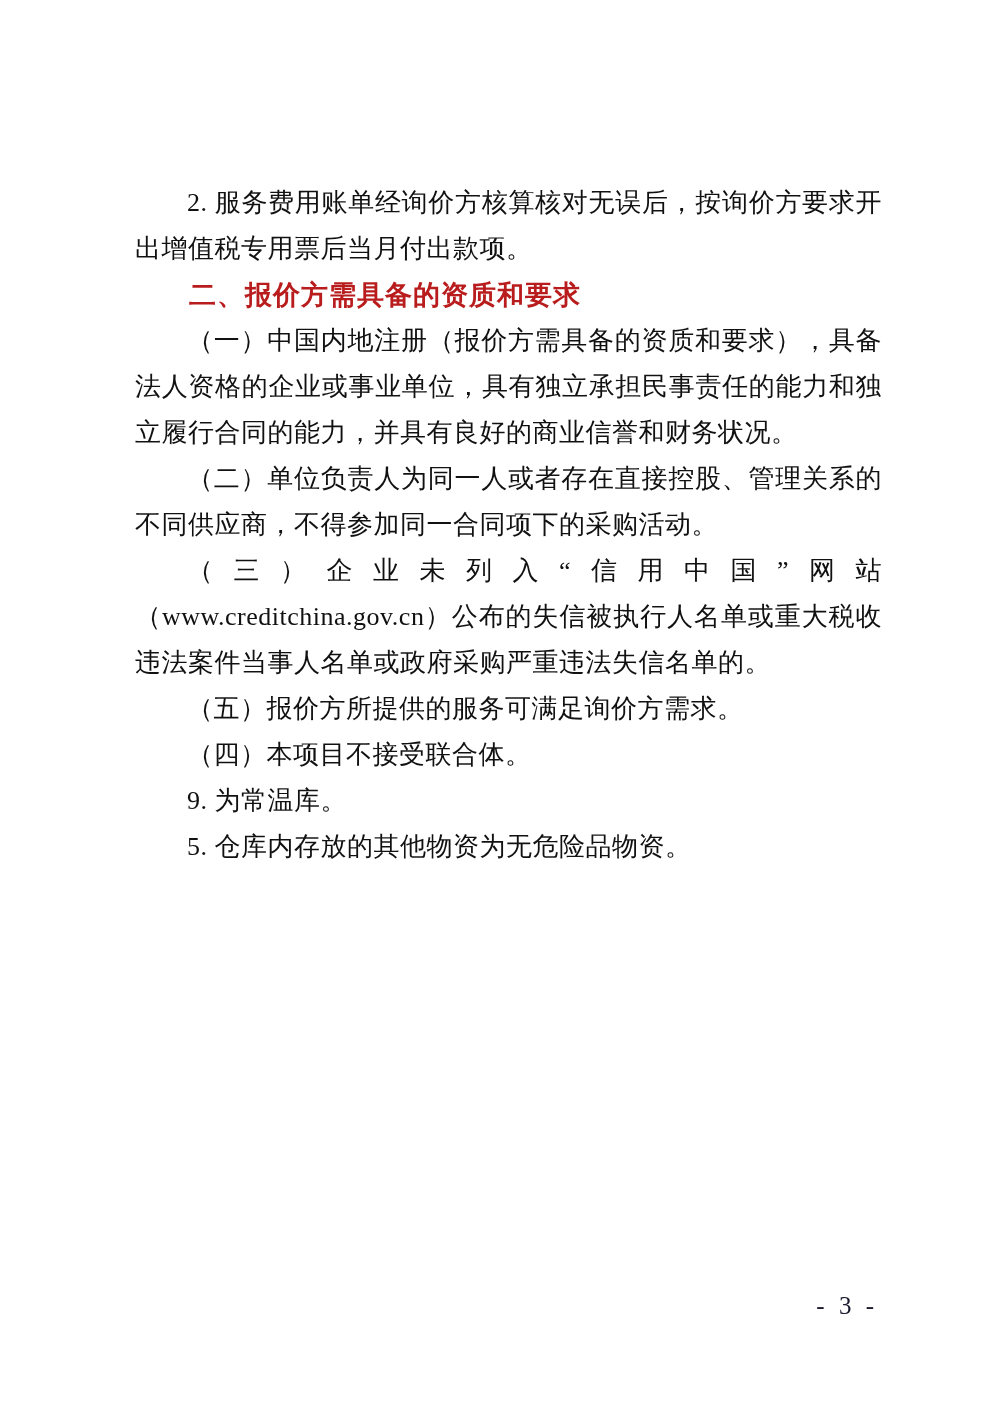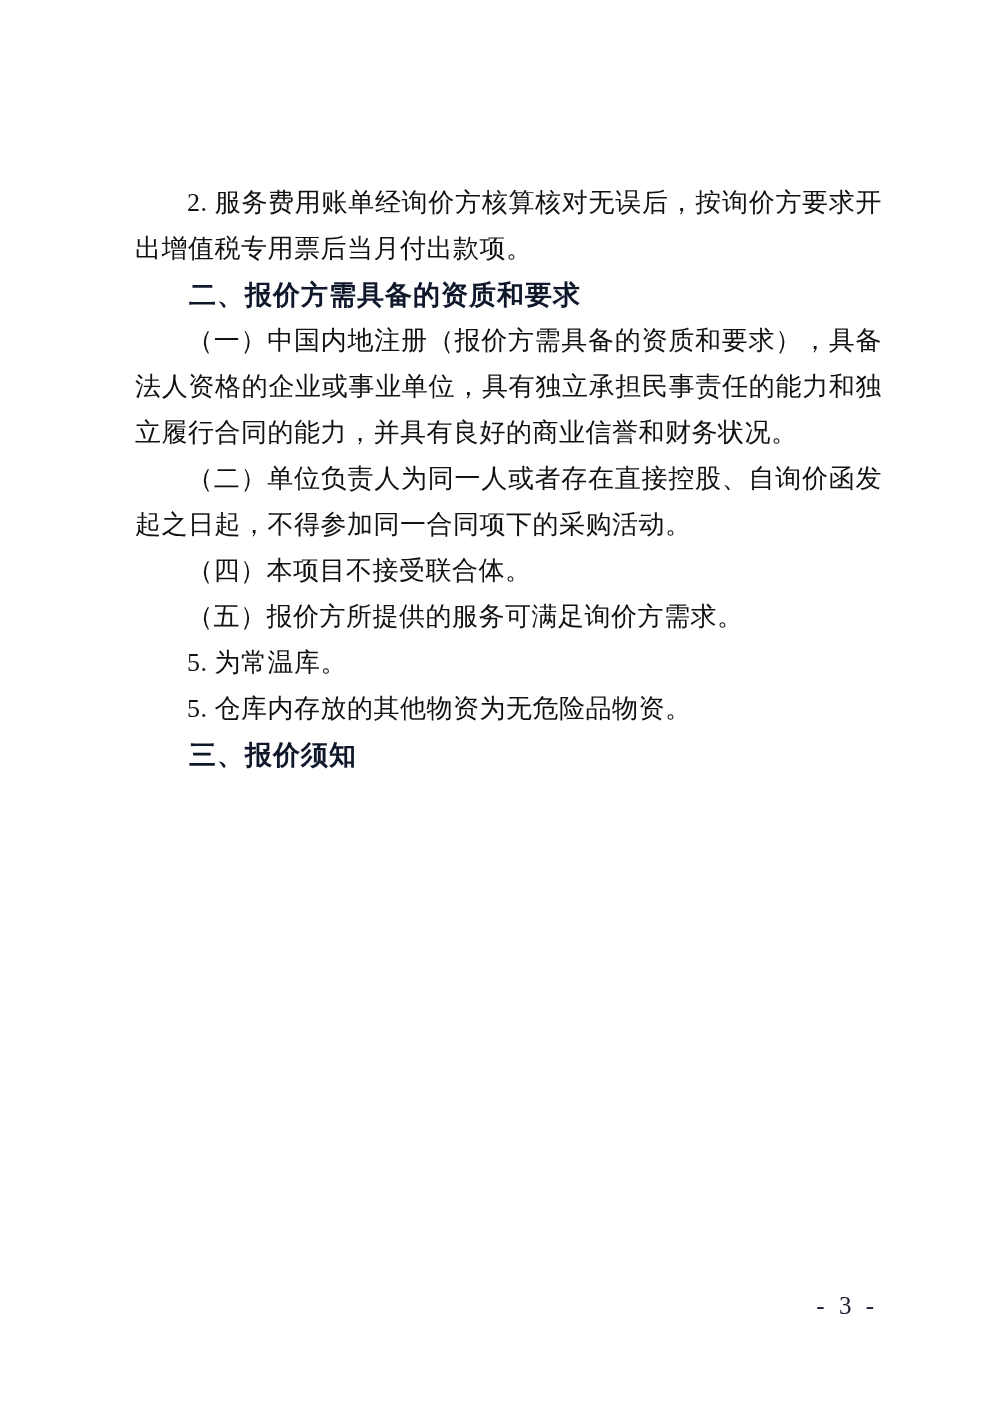--- a/index.html
+++ b/index.html
@@ -33,42 +33,42 @@
     color: #111111;
     letter-spacing: 0.5px;
   }
   .heading {
     margin: 0;
     font-family: "Liberation Sans", "DejaVu Sans", sans-serif;
     font-weight: 700;
     font-size: 27px;
     line-height: 46px;
     text-indent: 2em;
-    color: #0f172a;
+    color: #b91c1c;
     letter-spacing: 1px;
   }
   .footer {
     position: absolute;
     top: 1292px;
     right: 122px;
     font-family: "Liberation Serif", "DejaVu Serif", serif;
     font-size: 25px;
     color: #1a1a2e;
     letter-spacing: 4px;
   }
 </style>
 </head>
 <body>
 
 <div class="page">
   <div class="content">
     <p class="para">2. 服务费用账单经询价方核算核对无误后，按询价方要求开出增值税专用票后当月付出款项。</p>
     <p class="heading">二、报价方需具备的资质和要求</p>
     <p class="para">（一）中国内地注册（报价方需具备的资质和要求），具备法人资格的企业或事业单位，具有独立承担民事责任的能力和独立履行合同的能力，并具有良好的商业信誉和财务状况。</p>
-    <p class="para">（二）单位负责人为同一人或者存在直接控股、自询价函发起之日起，不得参加同一合同项下的采购活动。</p>
+    <p class="para">（二）单位负责人为同一人或者存在直接控股、管理关系的不同供应商，不得参加同一合同项下的采购活动。</p>
+    <p class="para">（三）企业未列入“信用中国”网站（www.creditchina.gov.cn）公布的失信被执行人名单或重大税收违法案件当事人名单或政府采购严重违法失信名单的。</p>
+    <p class="para">（五）报价方所提供的服务可满足询价方需求。</p>
     <p class="para">（四）本项目不接受联合体。</p>
-    <p class="para">（五）报价方所提供的服务可满足询价方需求。</p>
-    <p class="para">5. 为常温库。</p>
+    <p class="para">9. 为常温库。</p>
     <p class="para">5. 仓库内存放的其他物资为无危险品物资。</p>
-    <p class="heading">三、报价须知</p>
   </div>
   <div class="footer">- 3 -</div>
 </div>
 
 </body></html>

